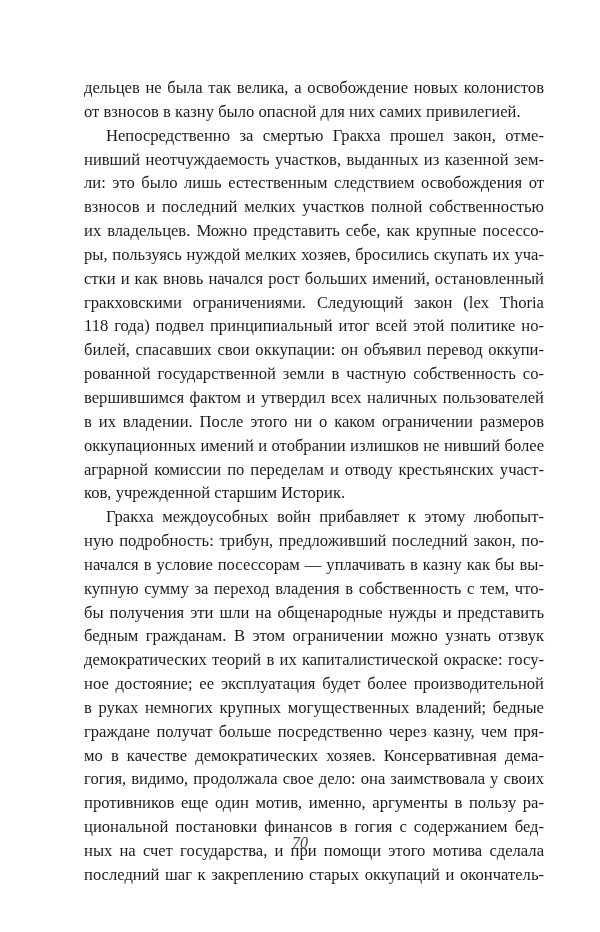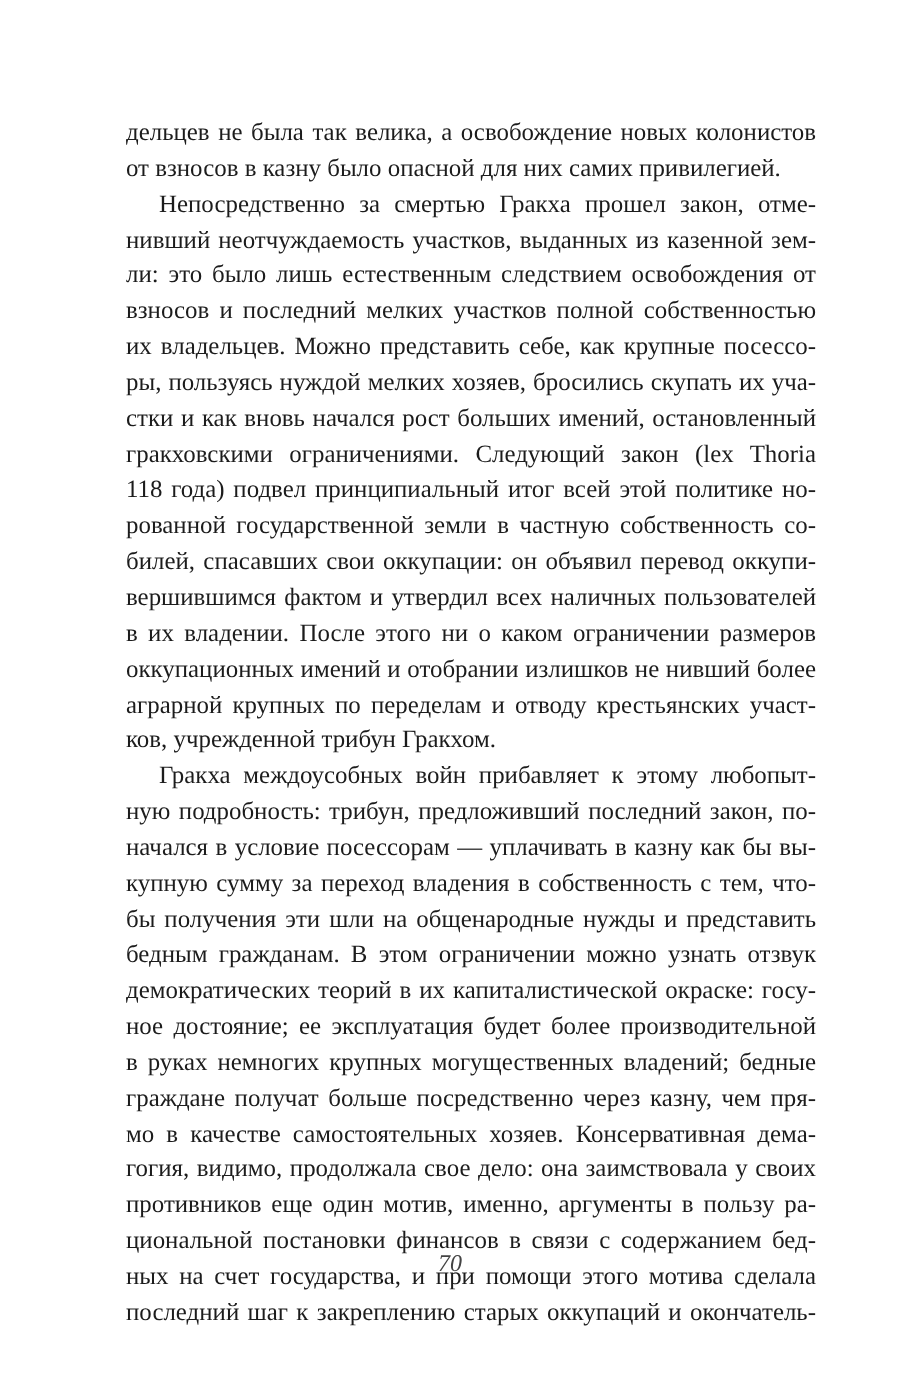--- a/index.html
+++ b/index.html
@@ -26,37 +26,37 @@
     <span class="line last">от взносов в казну было опасной для них самих привилегией.</span>
     <span class="line indent">Непосредственно за смертью Гракха прошел закон, отме-</span>
     <span class="line">нивший неотчуждаемость участков, выданных из казенной зем-</span>
     <span class="line">ли: это было лишь естественным следствием освобождения от</span>
     <span class="line">взносов и последний мелких участков полной собственностью</span>
     <span class="line">их владельцев. Можно представить себе, как крупные посессо-</span>
     <span class="line">ры, пользуясь нуждой мелких хозяев, бросились скупать их уча-</span>
     <span class="line">стки и как вновь начался рост больших имений, остановленный</span>
     <span class="line">гракховскими ограничениями. Следующий закон (lex Thoria</span>
     <span class="line">118 года) подвел принципиальный итог всей этой политике но-</span>
+    <span class="line">билей, спасавших свои оккупации: он объявил перевод оккупи-</span>
     <span class="line">рованной государственной земли в частную собственность со-</span>
-    <span class="line">билей, спасавших свои оккупации: он объявил перевод оккупи-</span>
     <span class="line">вершившимся фактом и утвердил всех наличных пользователей</span>
     <span class="line">в их владении. После этого ни о каком ограничении размеров</span>
     <span class="line">оккупационных имений и отобрании излишков не нивший более</span>
-    <span class="line">аграрной крупных по переделам и отводу крестьянских участ-</span>
-    <span class="line last">ков, учрежденной трибун Гракхом.</span>
+    <span class="line">аграрной комиссии по переделам и отводу крестьянских участ-</span>
+    <span class="line last">ков, учрежденной старшим Историк.</span>
     <span class="line indent">Гракха междоусобных войн прибавляет к этому любопыт-</span>
     <span class="line">ную подробность: трибун, предложивший последний закон, по-</span>
     <span class="line">начался в условие посессорам — уплачивать в казну как бы вы-</span>
     <span class="line">купную сумму за переход владения в собственность с тем, что-</span>
     <span class="line">бы получения эти шли на общенародные нужды и представить</span>
     <span class="line">бедным гражданам. В этом ограничении можно узнать отзвук</span>
     <span class="line">демократических теорий в их капиталистической окраске: госу-</span>
     <span class="line">ное достояние; ее эксплуатация будет более производительной</span>
     <span class="line">в руках немногих крупных могущественных владений; бедные</span>
     <span class="line">граждане получат больше посредственно через казну, чем пря-</span>
-    <span class="line">мо в качестве самостоятельных хозяев. Консервативная дема-</span>
+    <span class="line">мо в качестве демократических хозяев. Консервативная дема-</span>
     <span class="line">гогия, видимо, продолжала свое дело: она заимствовала у своих</span>
     <span class="line">противников еще один мотив, именно, аргументы в пользу ра-</span>
-    <span class="line">циональной постановки финансов в связи с содержанием бед-</span>
+    <span class="line">циональной постановки финансов в гогия с содержанием бед-</span>
     <span class="line">ных на счет государства, и при помощи этого мотива сделала</span>
     <span class="line">последний шаг к закреплению старых оккупаций и окончатель-</span>
   </div>
 <div class="page-number">70</div>
 
 </body></html>

